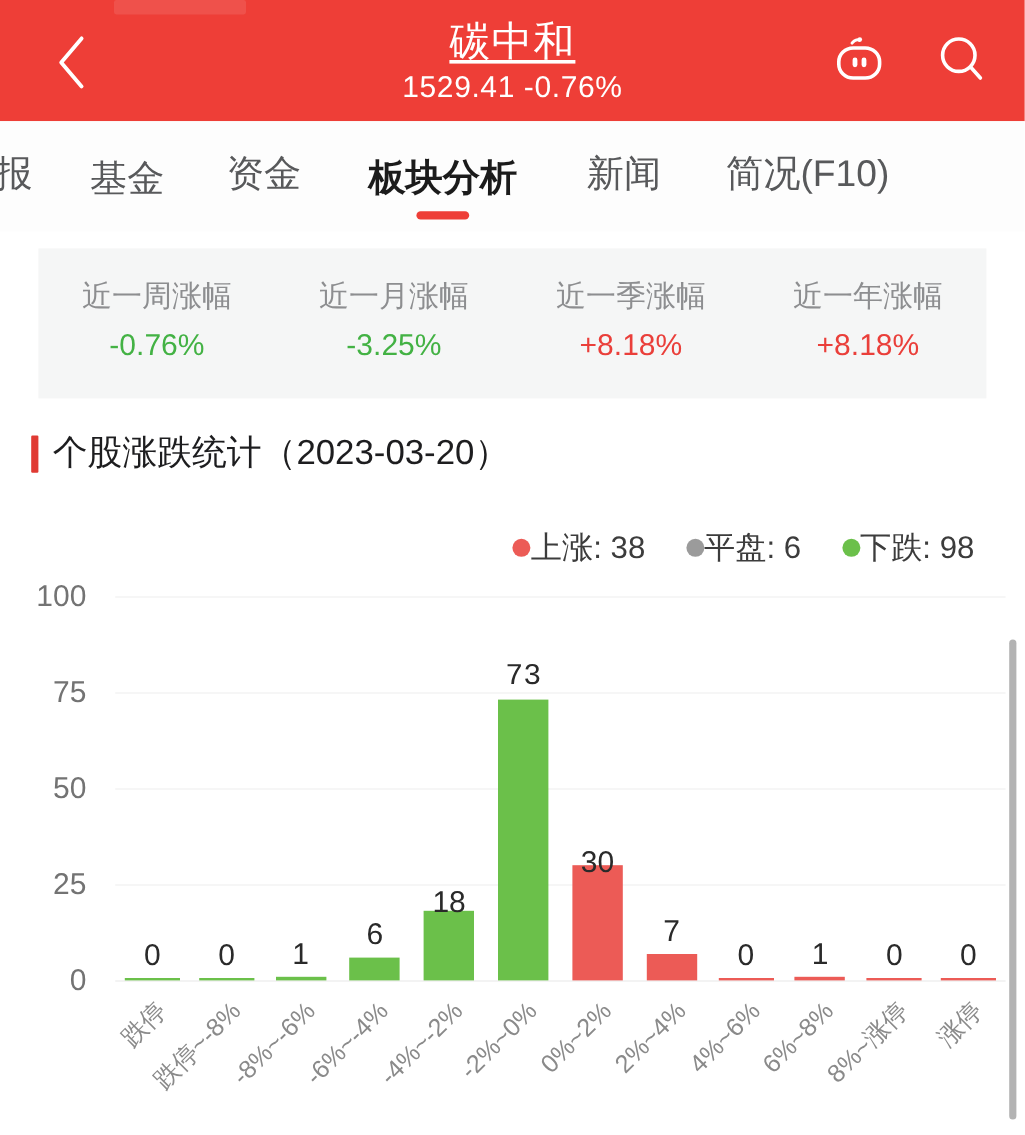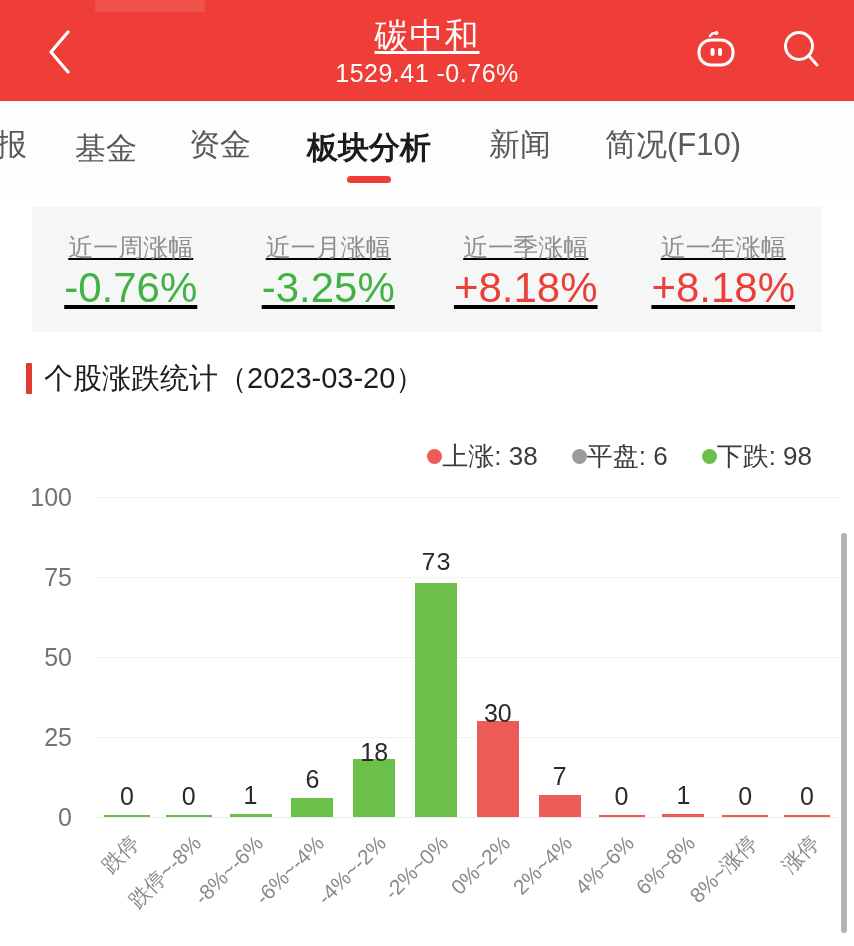--- a/index.html
+++ b/index.html
@@ -73,24 +73,24 @@
 
   
   .stats-card {
     position:absolute; left: 32px; top: 207px;
     width: 790px; height: 125px;
     background: #f5f6f6;
     display:flex;
   }
   .stat {
     flex:1; display:flex; flex-direction:column;
-    align-items:center; justify-content:center; gap: 6px; text-decoration: underline;
+    align-items:center; justify-content:center; gap: 6px;
   }
   .stat-label { font-size: 25px; color:#8d8e90; line-height:30px; }
-  .stat-value { font-size: 42px; line-height:40px; }
+  .stat-value { font-size: 25px; line-height:40px; }
   .stat-value.down { color:#43b244; }
   .stat-value.up   { color:#ea3f3a; }
 
   
   .section-title {
     position:absolute; left: 26px; top: 360px;
     display:flex; align-items:center; gap: 12px;
   }
   .section-bar { width: 6px; height: 31px; background:#E03A33; border-radius:1px; }
   .section-text { font-size: 29px; color:#1d1d1f; line-height: 36px; white-space:nowrap; }
@@ -296,21 +296,21 @@
           </div>
           <div class="bar-slot">
             <div class="bar-val" style="bottom: 51px;">18</div>
             <div class="bar green" style="height: 57.6px;"></div>
           </div>
           <div class="bar-slot">
             <div class="bar-val" style="bottom: 238.6px; font-family: Liberation Mono, monospace;">73</div>
             <div class="bar green" style="height: 233.6px;"></div>
           </div>
           <div class="bar-slot">
-            <div class="bar-val" style="bottom: 90px;">30</div>
+            <div class="bar-val" style="bottom: 84px;">30</div>
             <div class="bar red" style="height: 96px;"></div>
           </div>
           <div class="bar-slot">
             <div class="bar-val" style="bottom: 27.4px;">7</div>
             <div class="bar red" style="height: 22.4px;"></div>
           </div>
           <div class="bar-slot">
             <div class="bar-val" style="bottom: 7.5px;">0</div>
             <div class="bar red" style="height: 2.5px; width: 46px;"></div>
           </div>

